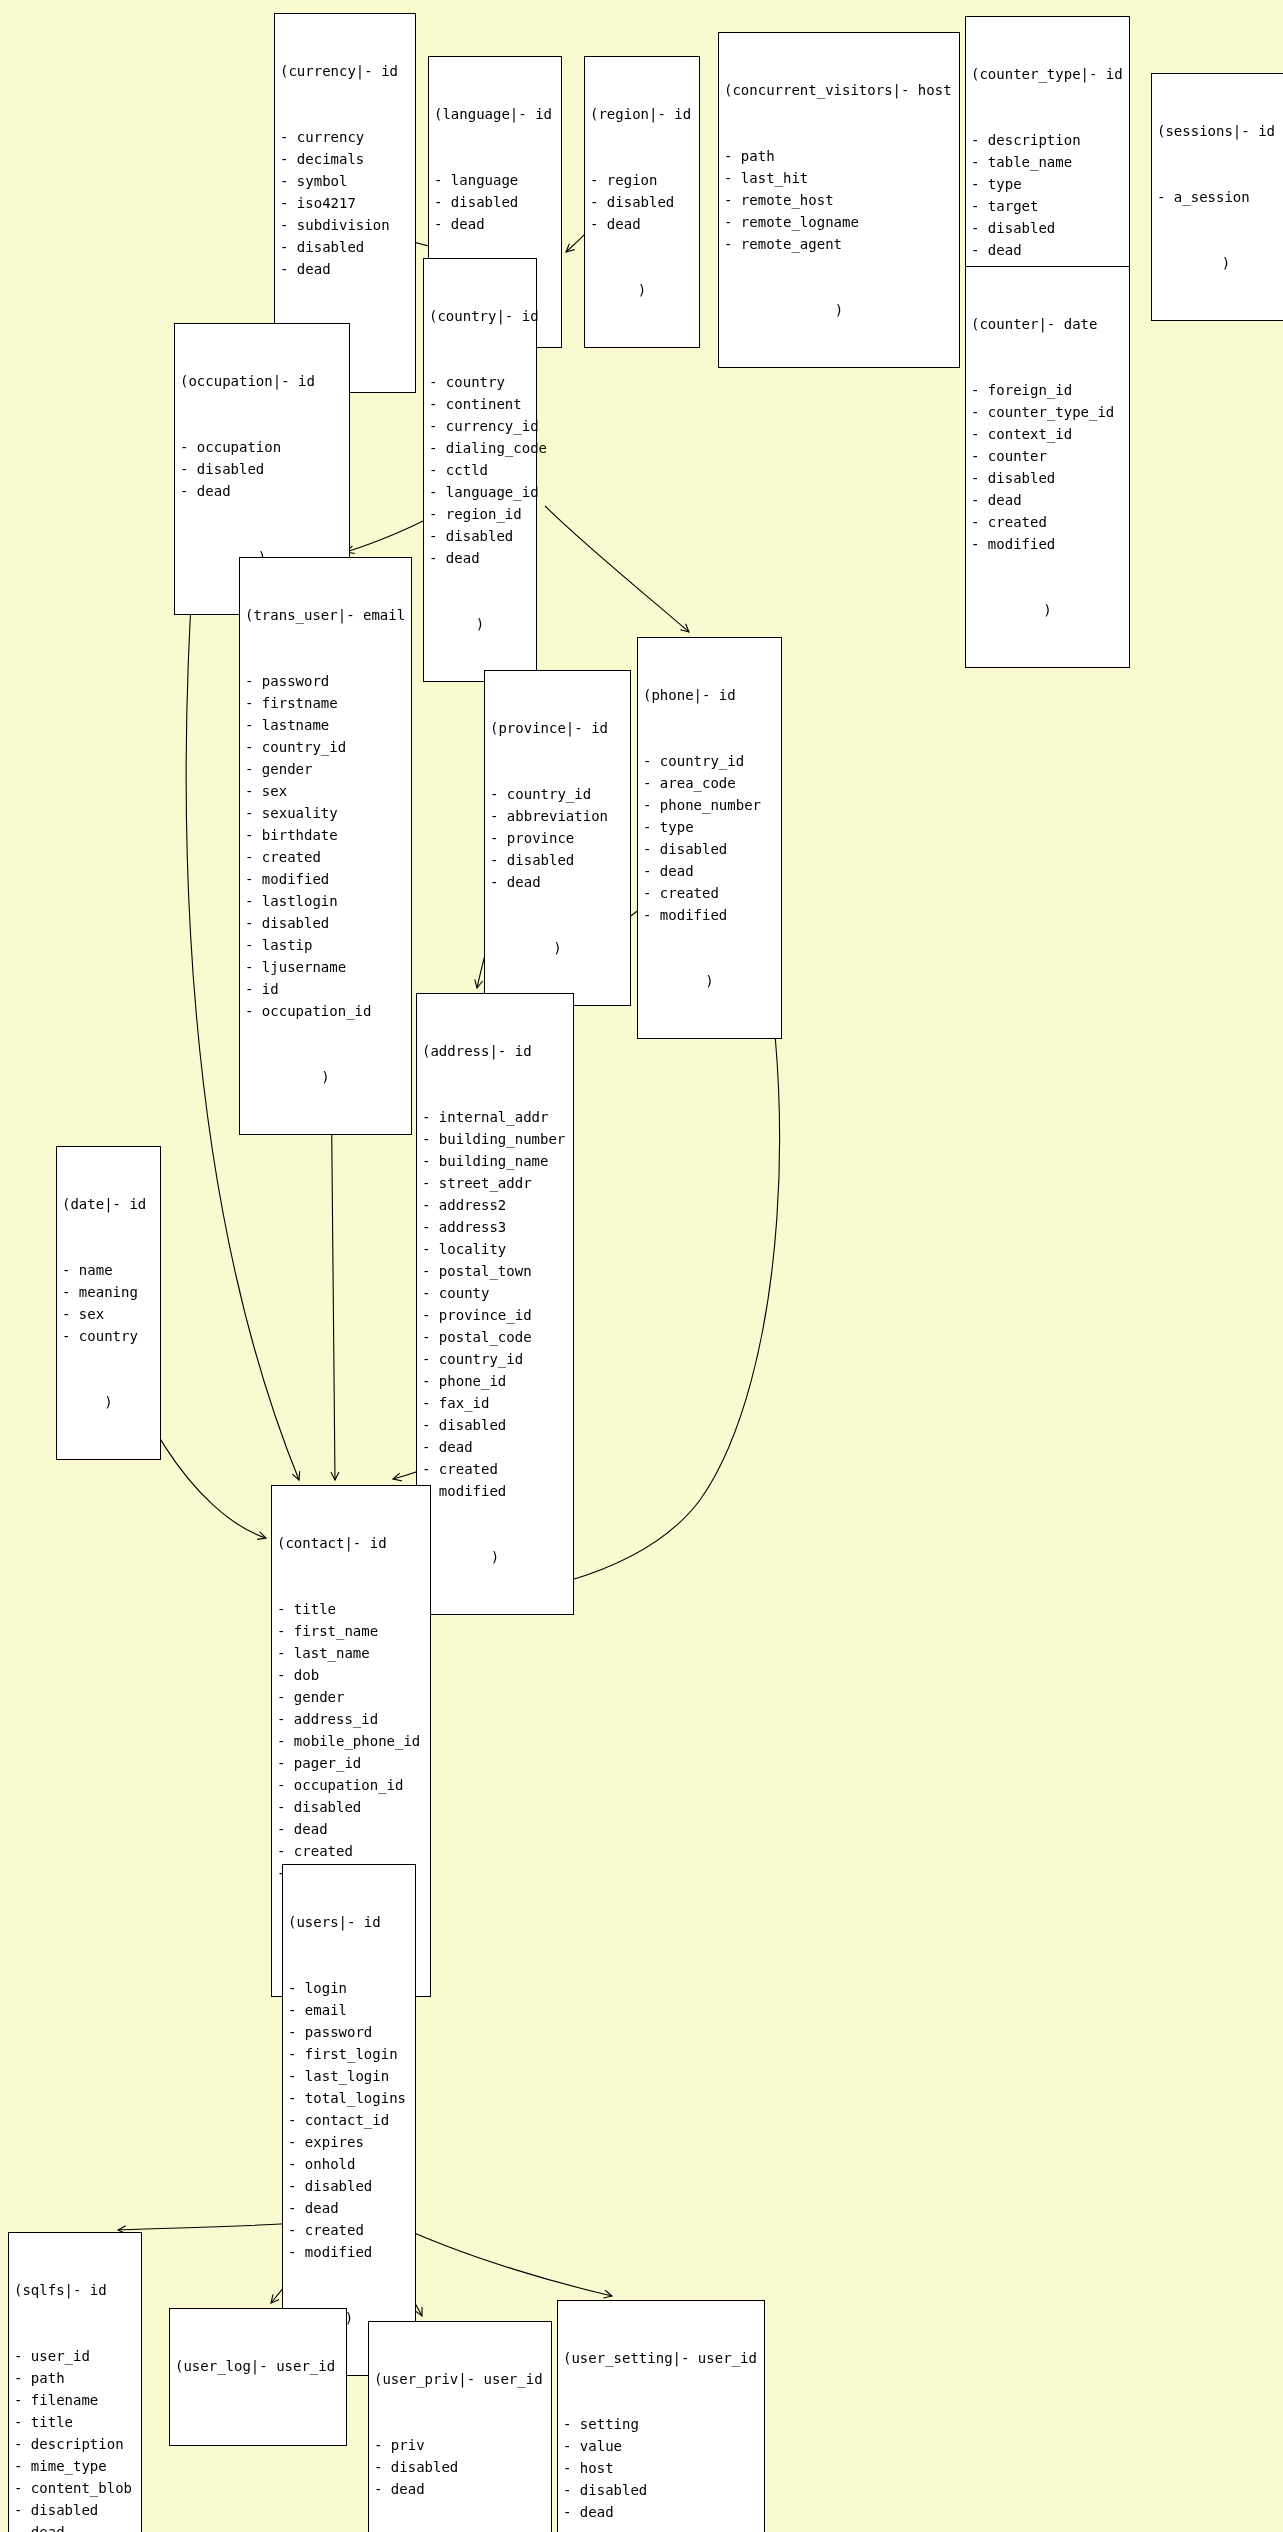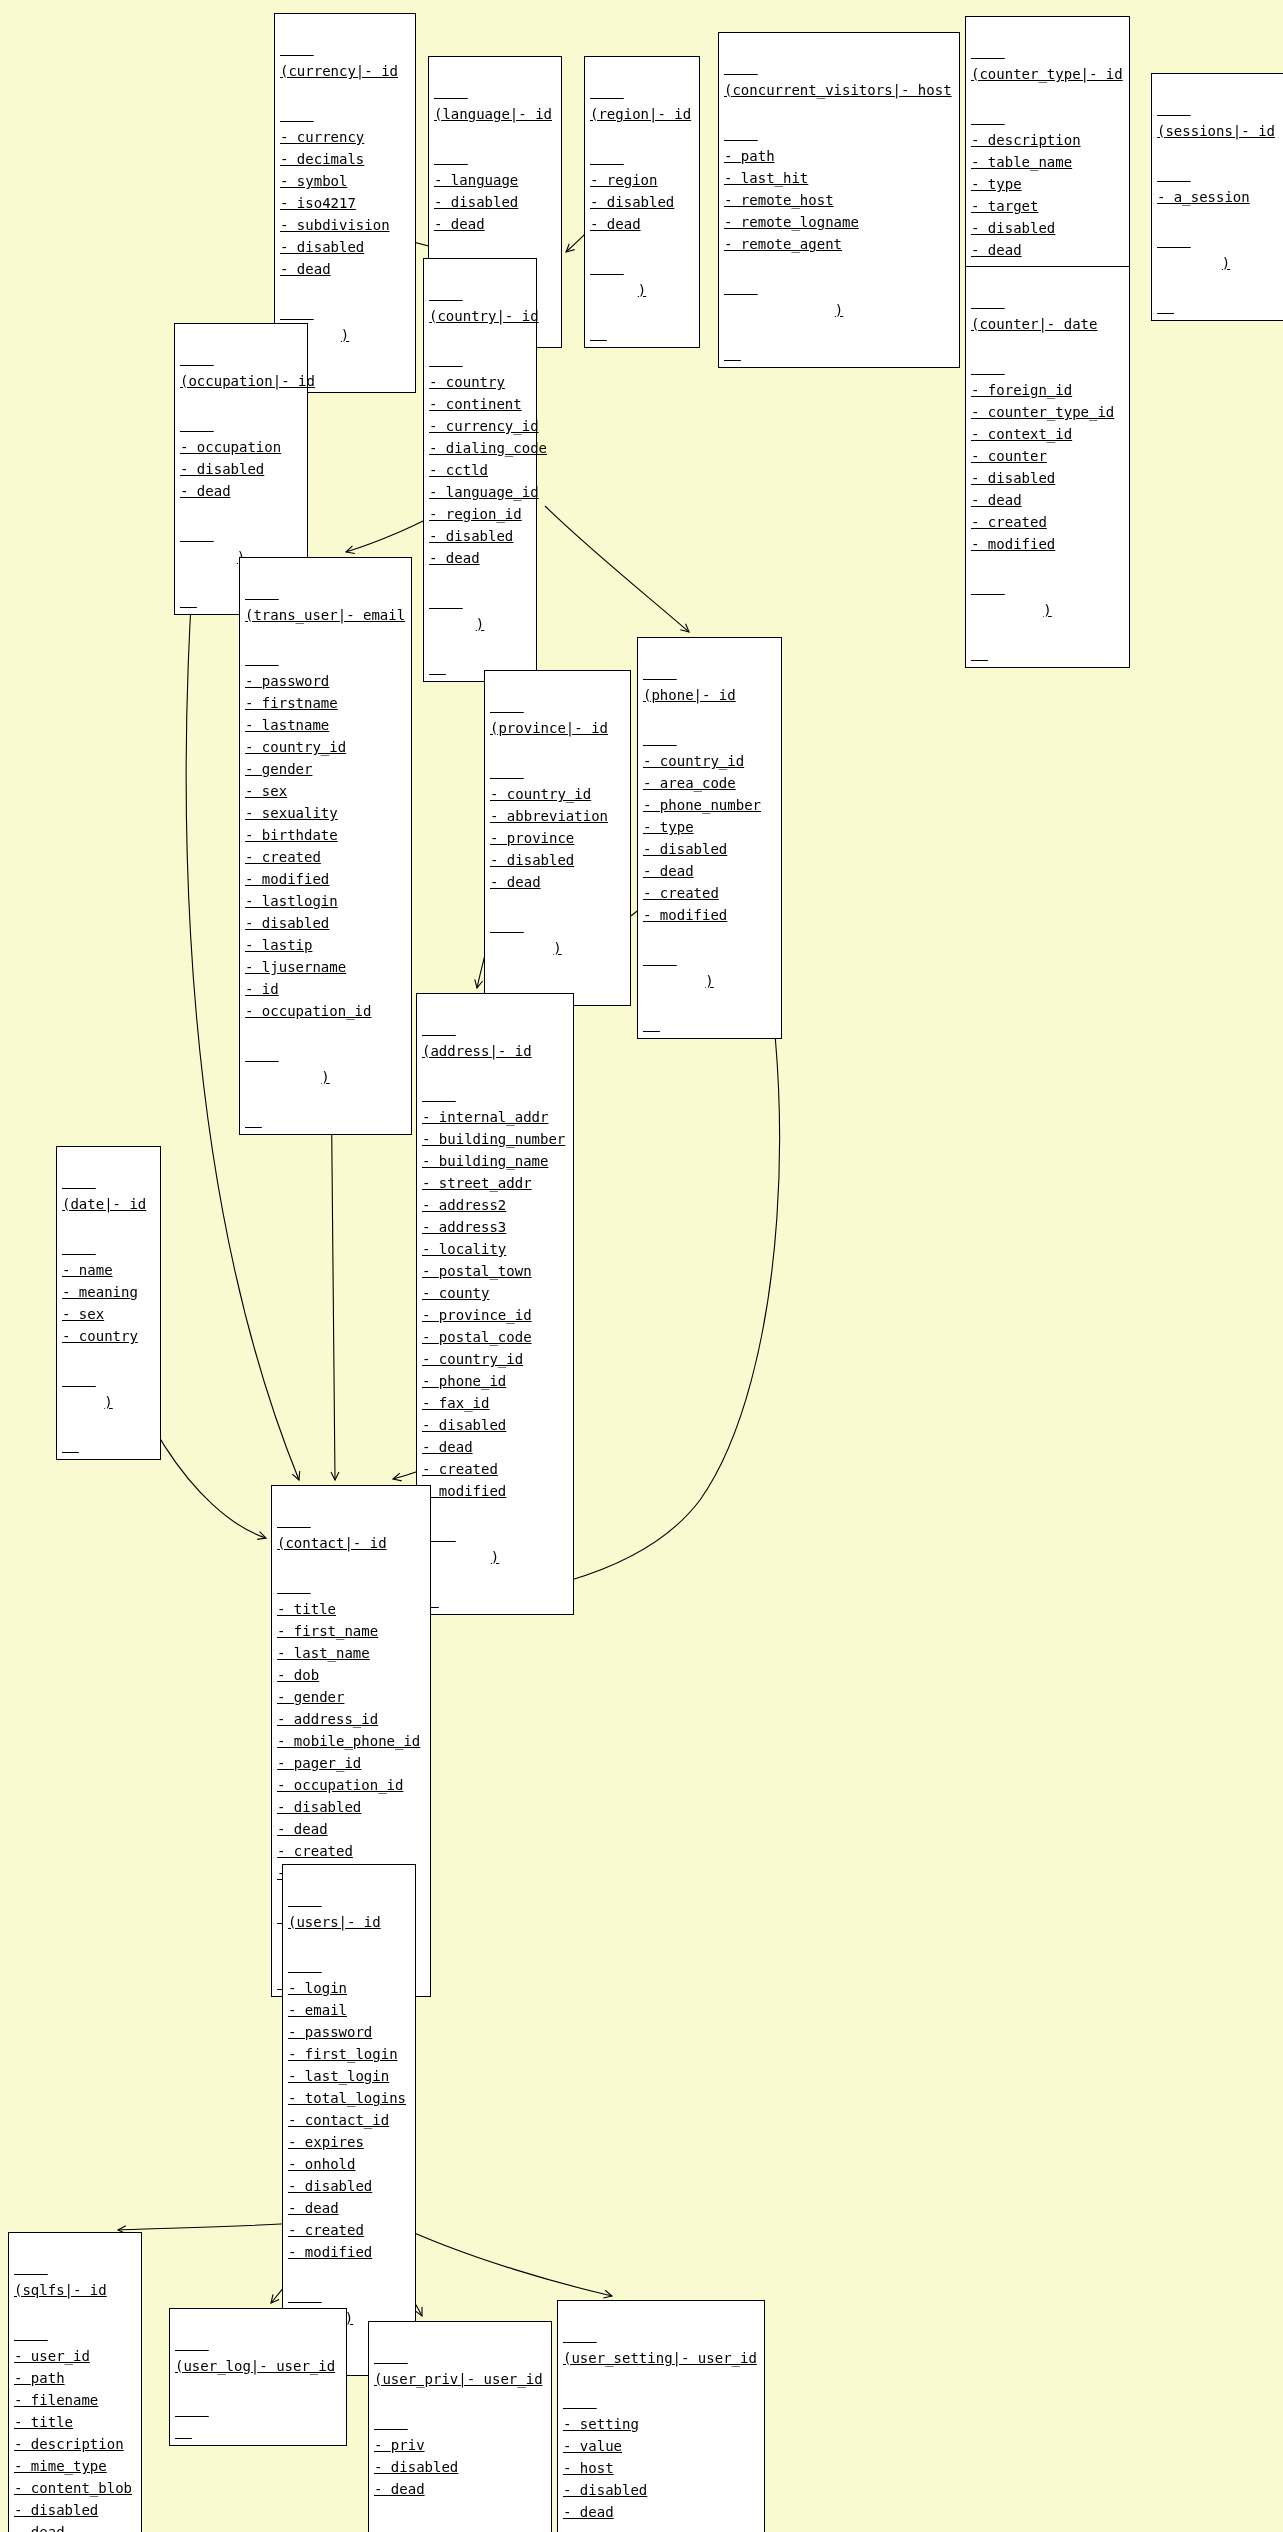--- a/index.html
+++ b/index.html
@@ -14,21 +14,20 @@
   .entity {
     position: absolute;
     background: #FFFFFF;
     border: 1px solid #000000;
     color: #000000;
     font-size: 14px;
     line-height: 22px;
     padding: 2px 5px;
     box-sizing: border-box;
     white-space: pre;
-    text-decoration: underline;
   }
   .entity .hdr { white-space: pre; }
   .entity .flds { white-space: pre; }
   .entity .cls { text-align: center; }
   svg.edges {
     position: absolute;
     left: 0; top: 0;
     pointer-events: none;
   }
   svg.edges path { fill: none; stroke: #000; stroke-width: 1.1px; }
@@ -141,21 +140,21 @@
 - currency_id
 - dialing_code
 - cctld
 - language_id
 - region_id
 - disabled
 - dead</div>
     <div class="cls">)</div>
   </div>
 
-  <div class="entity" style="left:174px;top:323px;width:134px">
+  <div class="entity" style="left:174px;top:323px;width:176px">
     <div class="hdr">(occupation|- id</div>
     <div class="flds">- occupation
 - disabled
 - dead</div>
     <div class="cls">)</div>
   </div>
 
   <div class="entity" style="left:239px;top:557px;width:173px">
     <div class="hdr">(trans_user|- email</div>
     <div class="flds">- password

